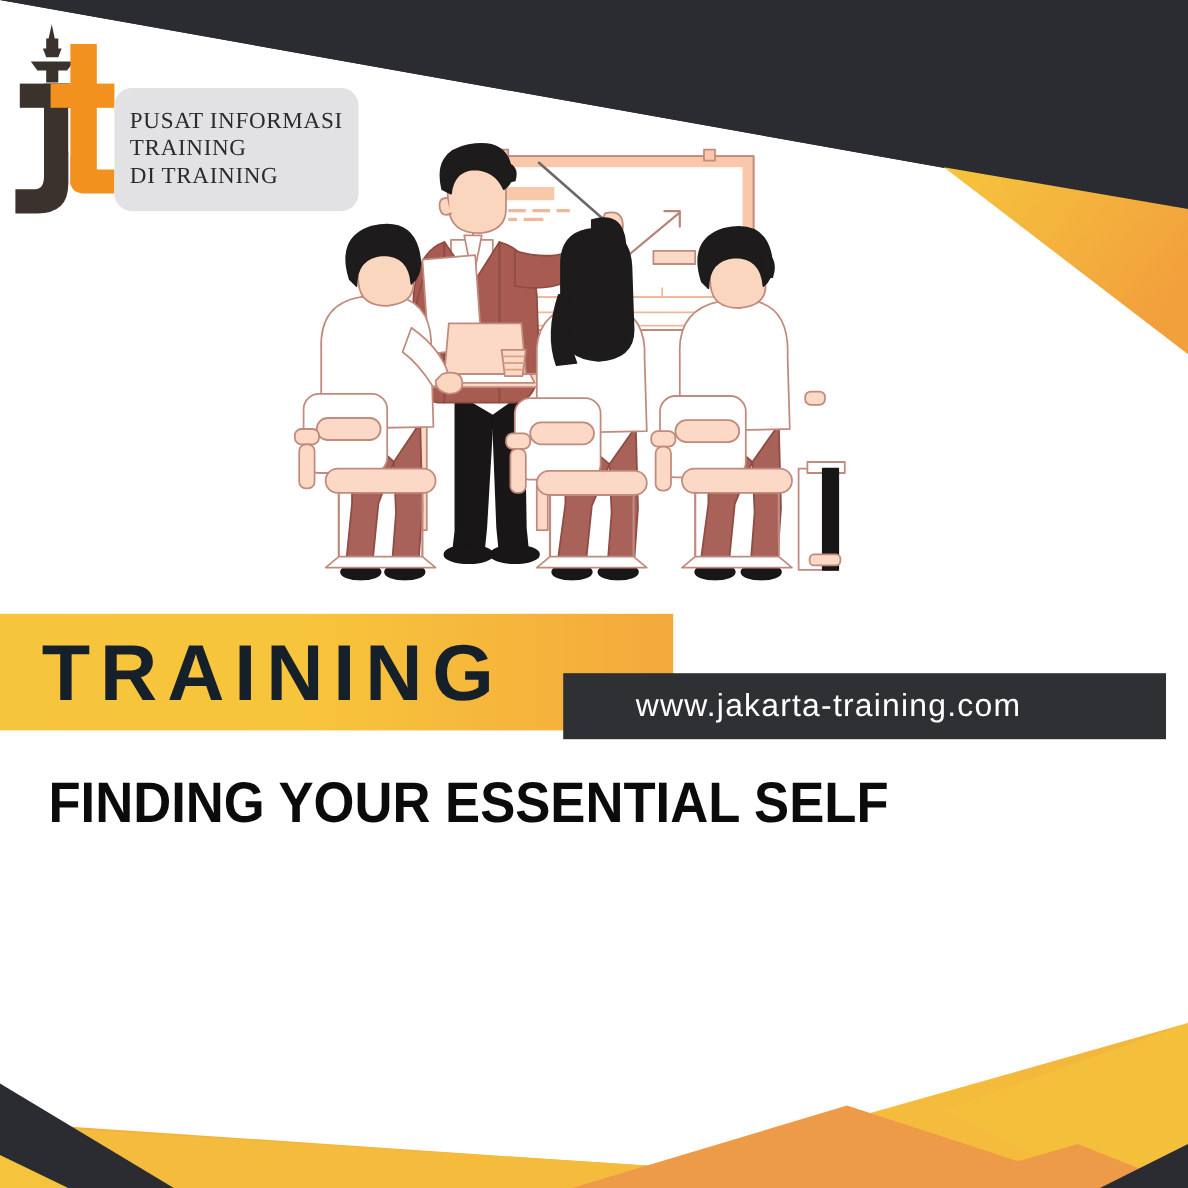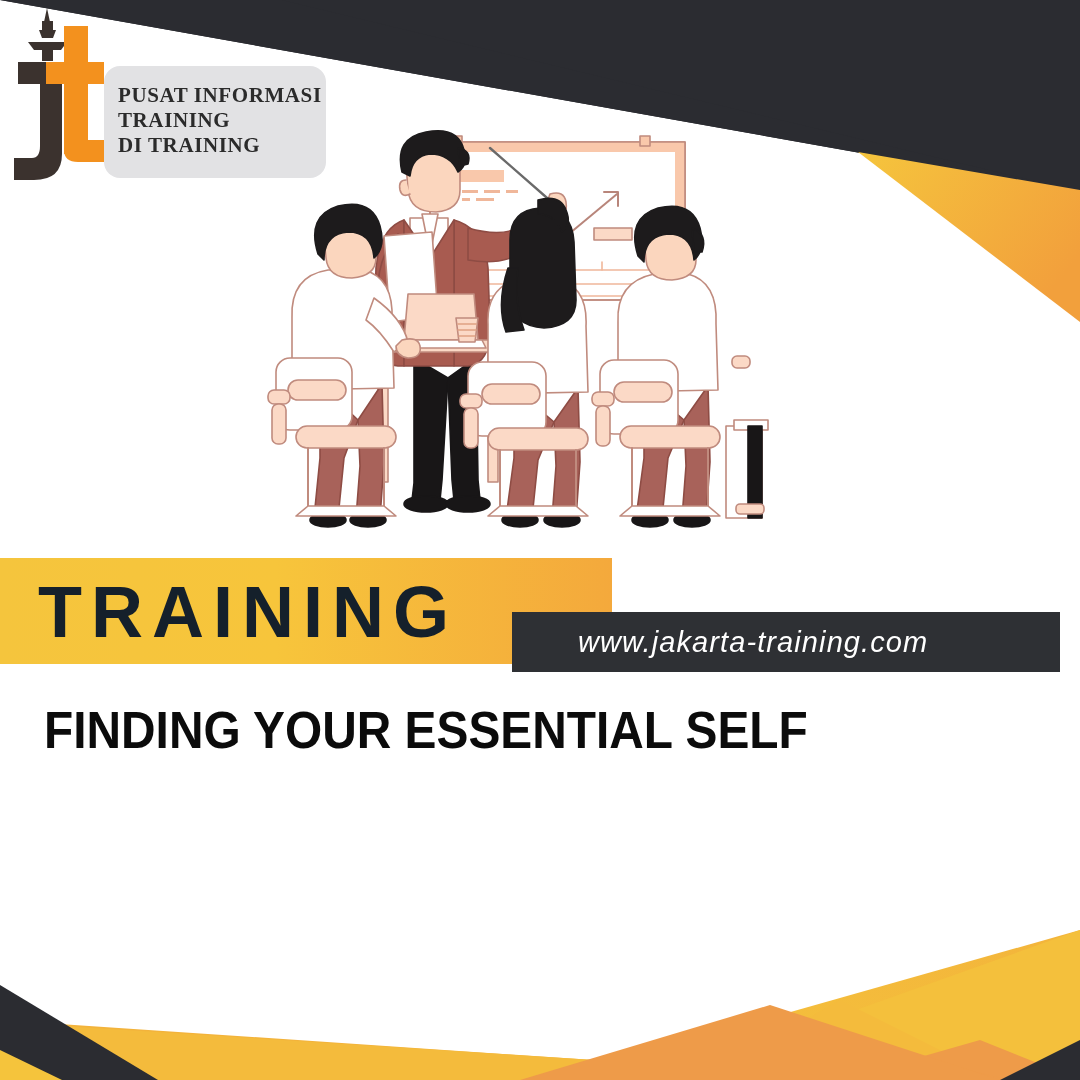--- a/index.html
+++ b/index.html
@@ -20,24 +20,23 @@
   .bg-svg{
     position:absolute;
     left:0; top:0;
     width:1080px; height:1080px;
     display:block;
   }
 
   
   #logo-block{
     position:absolute;
-    left:6px; top:4px;
+    left:6px; top:18px;
     width:330px; height:180px;
     z-index:20;
-    font-weight:bold;
   }
   #logo-mark{
     position:absolute;
     left:0; top:0;
     width:100px; height:180px;
   }
   #logo-textbox{
     position:absolute;
     left:98px; top:62px;
     width:222px; height:112px;
@@ -96,21 +95,20 @@
   #url-label{
     position:absolute;
     left:578px; top:612px;
     width:470px; height:60px;
     line-height:60px;
     z-index:18;
     color:#ffffff;
     font-size:29px;
     letter-spacing:1.1px;
     white-space:nowrap;
-    font-style:italic;
   }
 
   
   #subtitle{
     position:absolute;
     left:44px; top:700px;
     z-index:15;
     font-size:52px;
     font-weight:bold;
     color:#0b0b0b;

